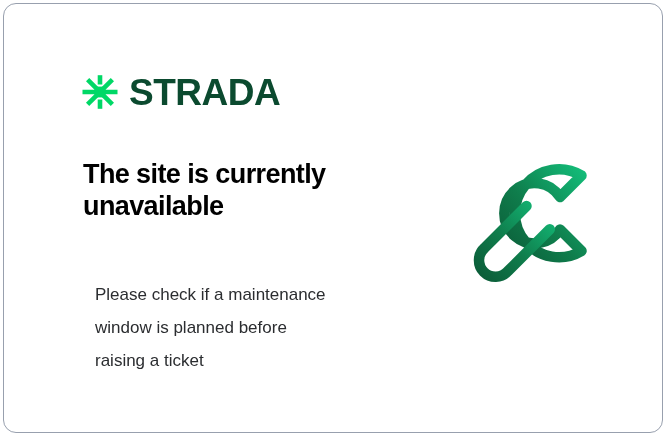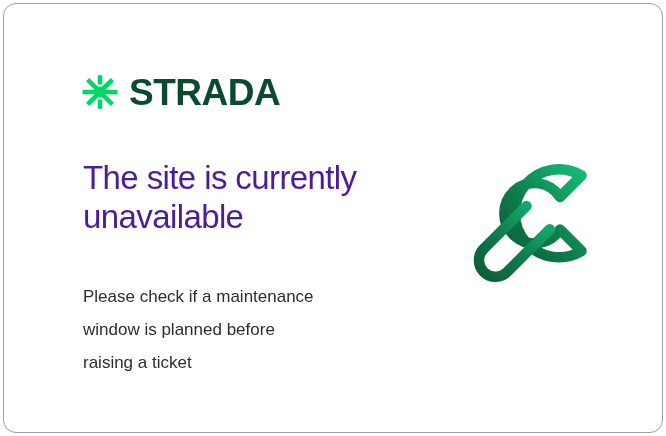--- a/index.html
+++ b/index.html
@@ -65,29 +65,29 @@
   
   .copy {
     position: absolute;
     left: 79px;
     top: 155px;
     width: 340px;
   }
   .headline {
     margin: 0;
     font-family: "Liberation Sans", sans-serif;
-    font-size: 33px;
-    font-weight: normal;
+    font-size: 27px;
+    font-weight: bold;
     line-height: 1.18;
     letter-spacing: -0.6px;
-    color: #4c1d95;
+    color: #000000;
     white-space: pre-line;
   }
   .subcopy {
-    margin: 0;
+    margin: 12px;
     padding-top: 43px;
     font-family: "Liberation Sans", sans-serif;
     font-size: 17px;
     font-weight: normal;
     line-height: 1.95;
     letter-spacing: 0px;
     color: #2b2d30;
     white-space: pre-line;
   }
 

